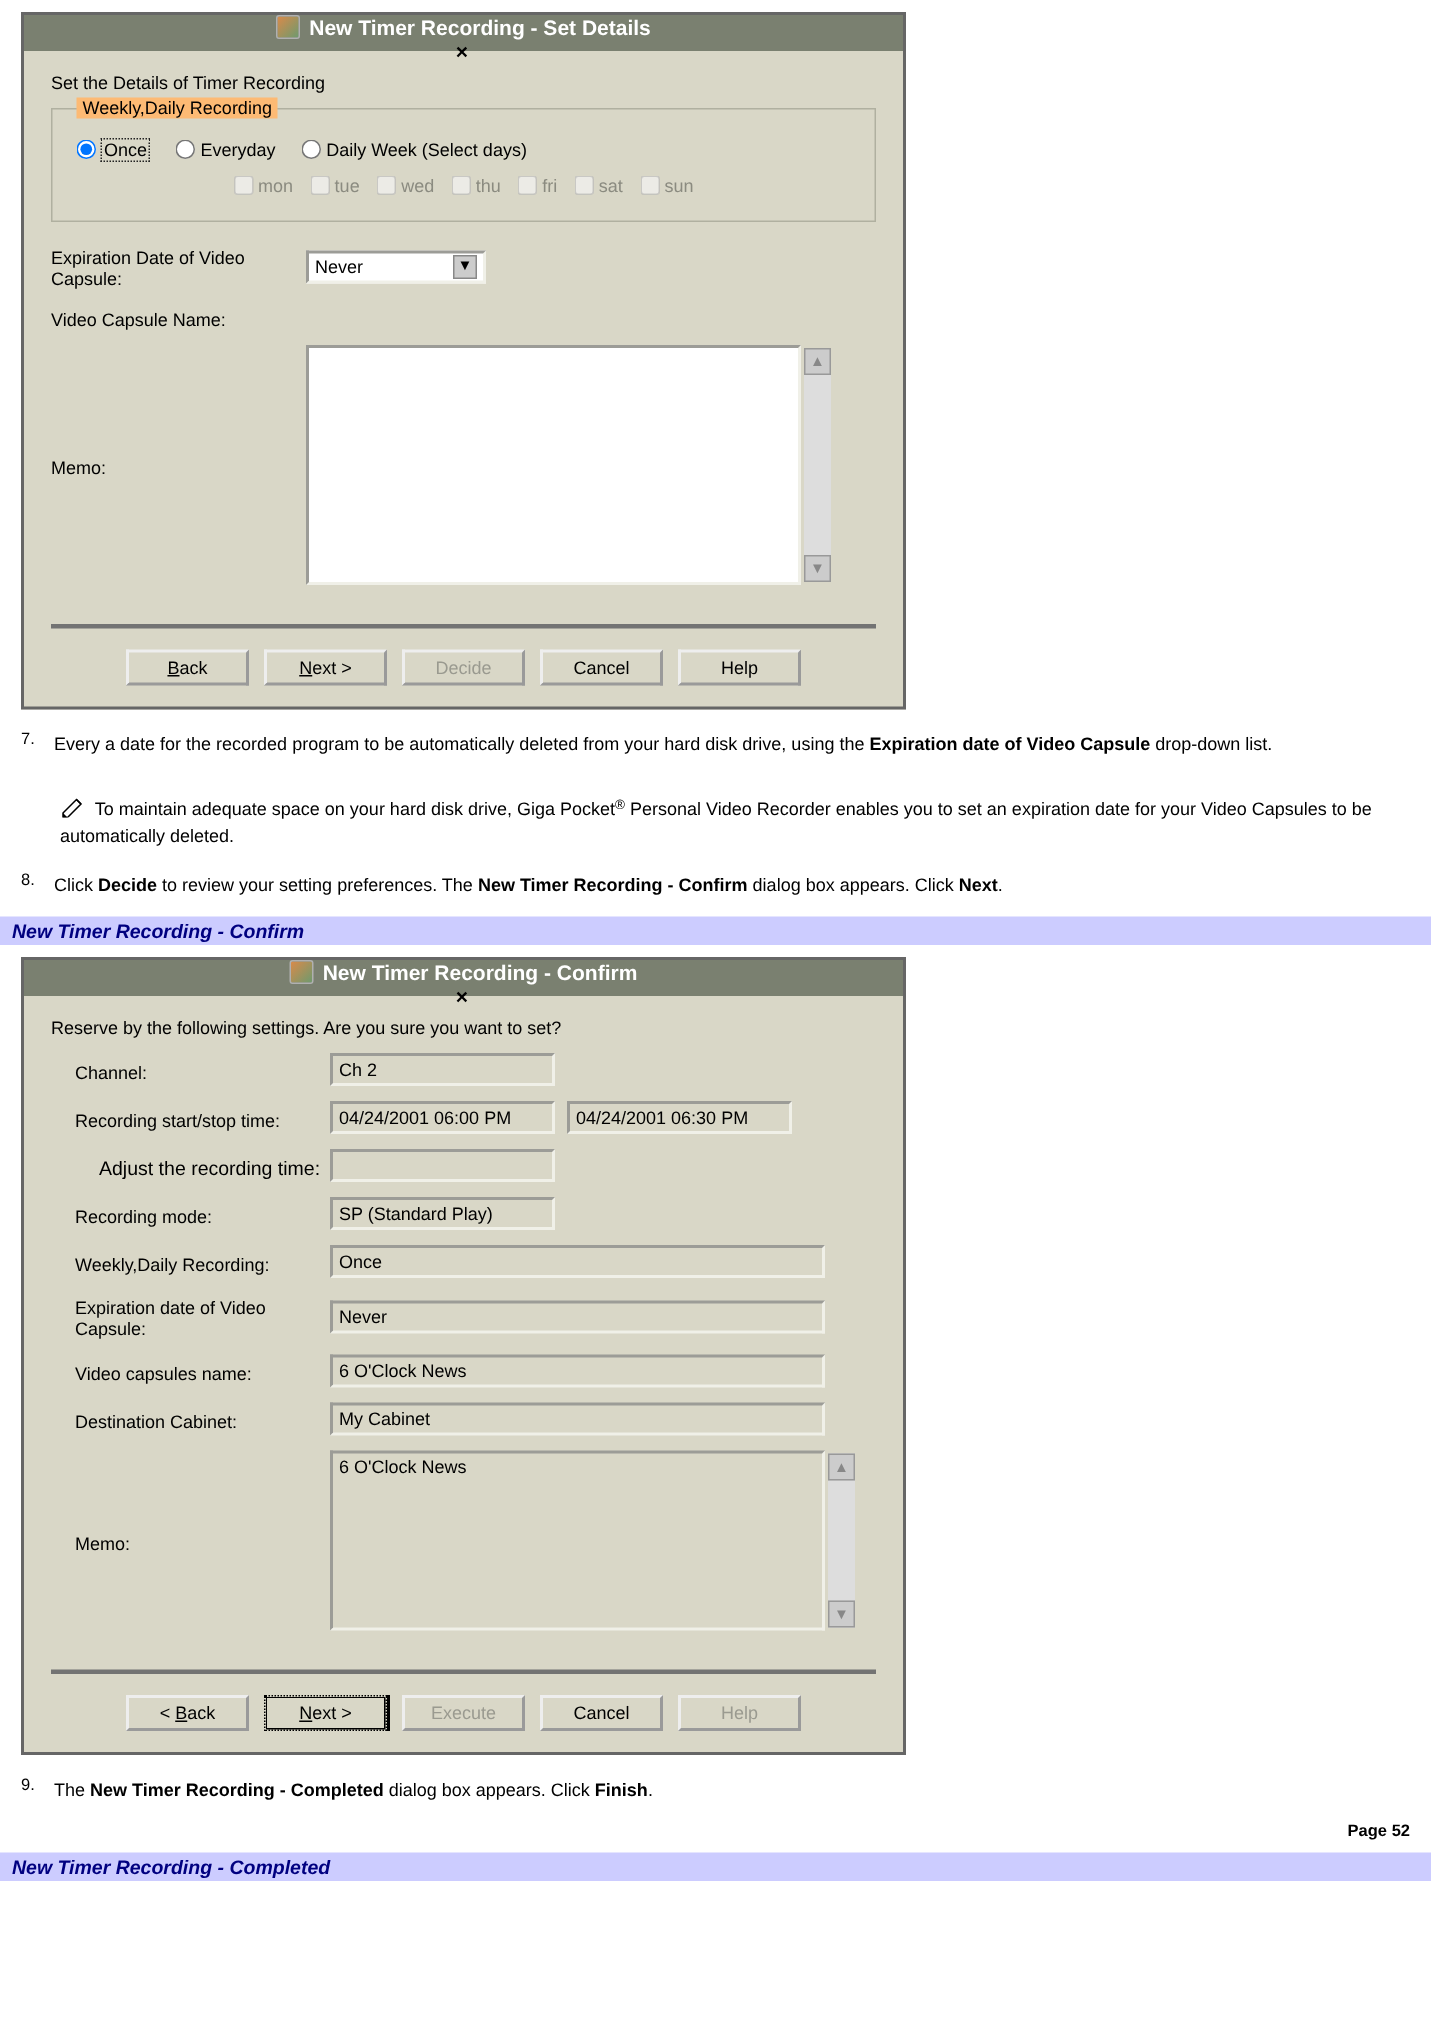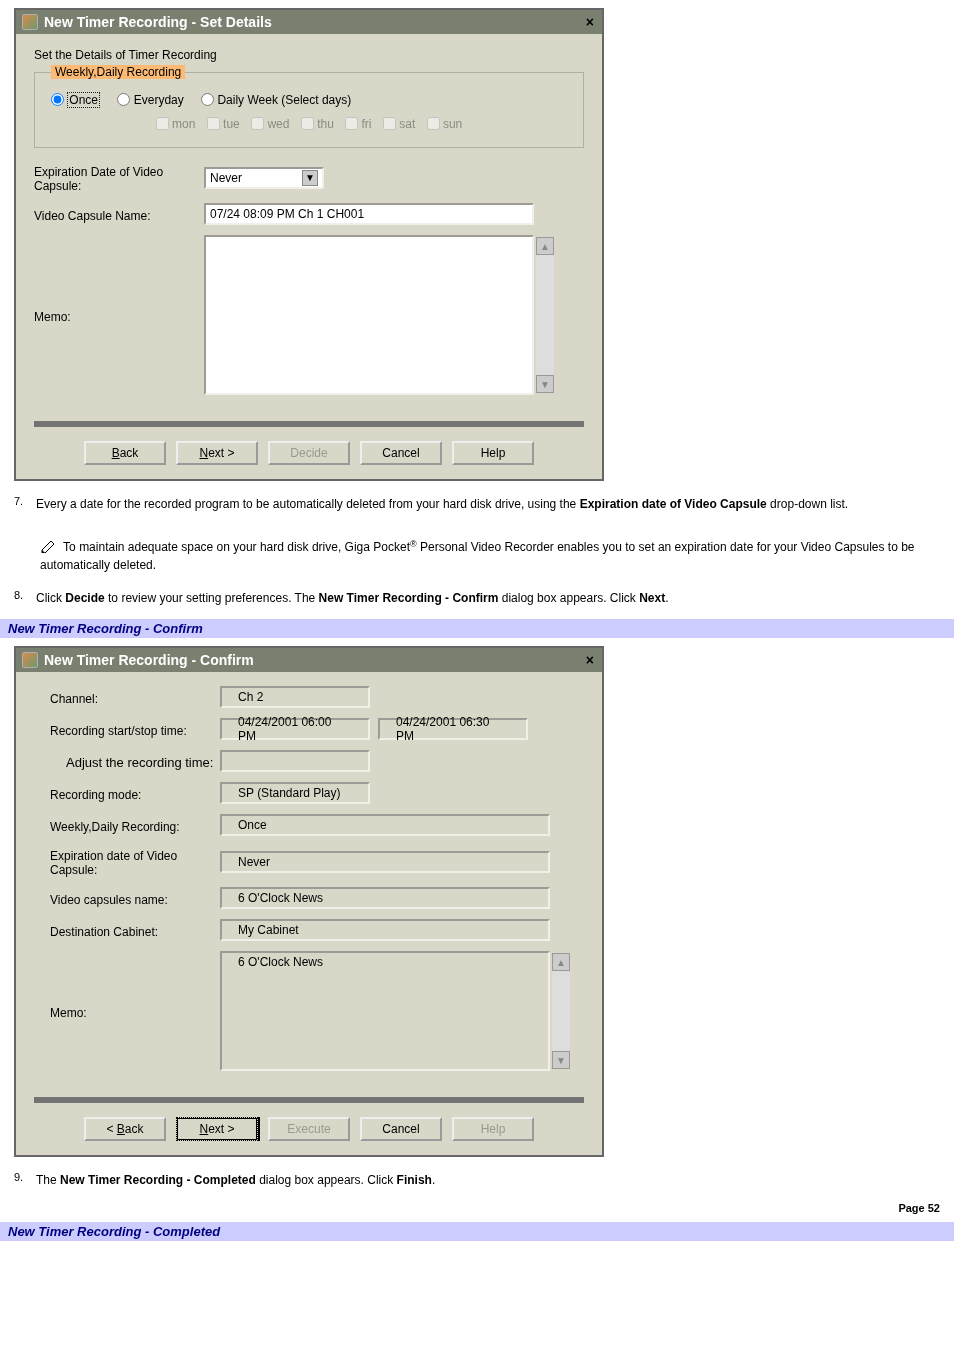--- a/index.html
+++ b/index.html
@@ -21,20 +21,21 @@
     background: #7a8070;
     color: #fff;
     font-family: "Trebuchet MS", Tahoma, sans-serif;
     font-weight: bold;
     font-size: 14px;
     height: 24px;
     display: flex;
     align-items: center;
     padding: 0 6px;
     justify-content: space-between;
+    flex-direction: column;
   }
   .title-bar .title-left { display: flex; align-items: center; gap: 6px; }
   .title-bar .close-x { color: #000; font-weight: bold; margin-right: 2px; }
   .app-icon {
     width: 16px; height: 16px;
     border: 1px solid #b0b0b0;
     background: linear-gradient(135deg,#d98a4a,#6e9a6e);
     border-radius: 2px;
   }
   .dialog-body { padding: 14px 18px 6px 18px; }
@@ -75,40 +76,40 @@
   .textarea-wrap.small { height: 120px; width: 352px;}
   .textarea-box {
     width: 330px; height: 100%; resize: none;
   }
   .scroll-stub {
     position:absolute; right:2px; top:2px; bottom:2px; width:18px;
     background:#ddd; display:flex;flex-direction:column;justify-content:space-between;
   }
   .scroll-stub .sbtn{height:18px;background:#ccc;border:1px solid #999;font-size:10px;display:flex;align-items:center;justify-content:center;color:#888;}
   .button-row {
-    border-top: 6px solid #737373;
+    border-top: 3px solid #737373;
     padding-top: 14px;
     margin: 10px 18px 0 18px;
     display: flex; gap: 10px; justify-content: center;
   }
   .btn {
     font-family: Tahoma, sans-serif;
     font-size: 12px;
     width: 82px; height: 24px;
     border: 2px outset #eee;
     background: #d9d7c7;
   }
   .btn.disabled { color: #9a9a90; }
   .btn.default { border: 1px dotted #000; box-shadow: inset 0 0 0 1px #000, 2px 0 0 #000;}
   .readonly-box {
     border: 2px inset #f0f0e8;
     background: #d9d7c7;
     font-family: Tahoma, sans-serif;
     font-size: 12px;
-    padding: 2px 16px;
+    padding: 2px 4px;
     height: 22px;
     display:flex;align-items:center;
   }
   .readonly-box.short{width:150px;}
   .readonly-box.wide{width:330px;}
   ol.steps { margin: 14px 0 0 0; padding: 0; list-style: none; }
   ol.steps > li { display:flex; margin: 8px 14px 12px 14px; }
   ol.steps > li .num { width: 22px; font-size: 11px; color:#000; }
   ol.steps > li .text { flex:1; font-size: 12px; line-height: 1.55; }
   .note-block { margin: 24px 14px 12px 40px; font-size: 12px; line-height:1.55;}
@@ -164,21 +165,20 @@
     <div class="form-row">
       <div class="flabel">Expiration Date of Video Capsule:</div>
       <div class="select-box">
         <span>Never</span>
         <span class="select-arrow">▼</span>
       </div>
     </div>
 
     <div class="form-row">
       <div class="flabel">Video Capsule Name:</div>
-      <input class="text-box full" value="07/24 08:09 PM Ch 1 CH001" style="">
     </div>
 
     <div class="form-row">
       <div class="flabel">Memo:</div>
       <div class="textarea-wrap">
         <textarea class="textarea-box" style=""></textarea>
         <div class="scroll-stub">
             <div class="sbtn">▲</div>
             <div class="sbtn">▼</div>
           </div>
@@ -226,20 +226,21 @@
 
 <div class="dialog">
   <div class="title-bar">
     <div class="title-left">
       <span class="app-icon"></span>
       <span>New Timer Recording - Confirm</span>
     </div>
     <span class="close-x">×</span>
   </div>
   <div class="dialog-body">
+    <div class="instruction">Reserve by the following settings. Are you sure you want to set?</div>
 
     <div style="padding-left:16px">
       <div class="form-row">
         <div class="flabel">Channel:</div>
         <div class="readonly-box short">Ch 2</div>
       </div>
       <div class="form-row">
         <div class="flabel">Recording start/stop time:</div>
         <div class="readonly-box short">04/24/2001 06:00 PM</div>
         <div style="width:8px"></div>

